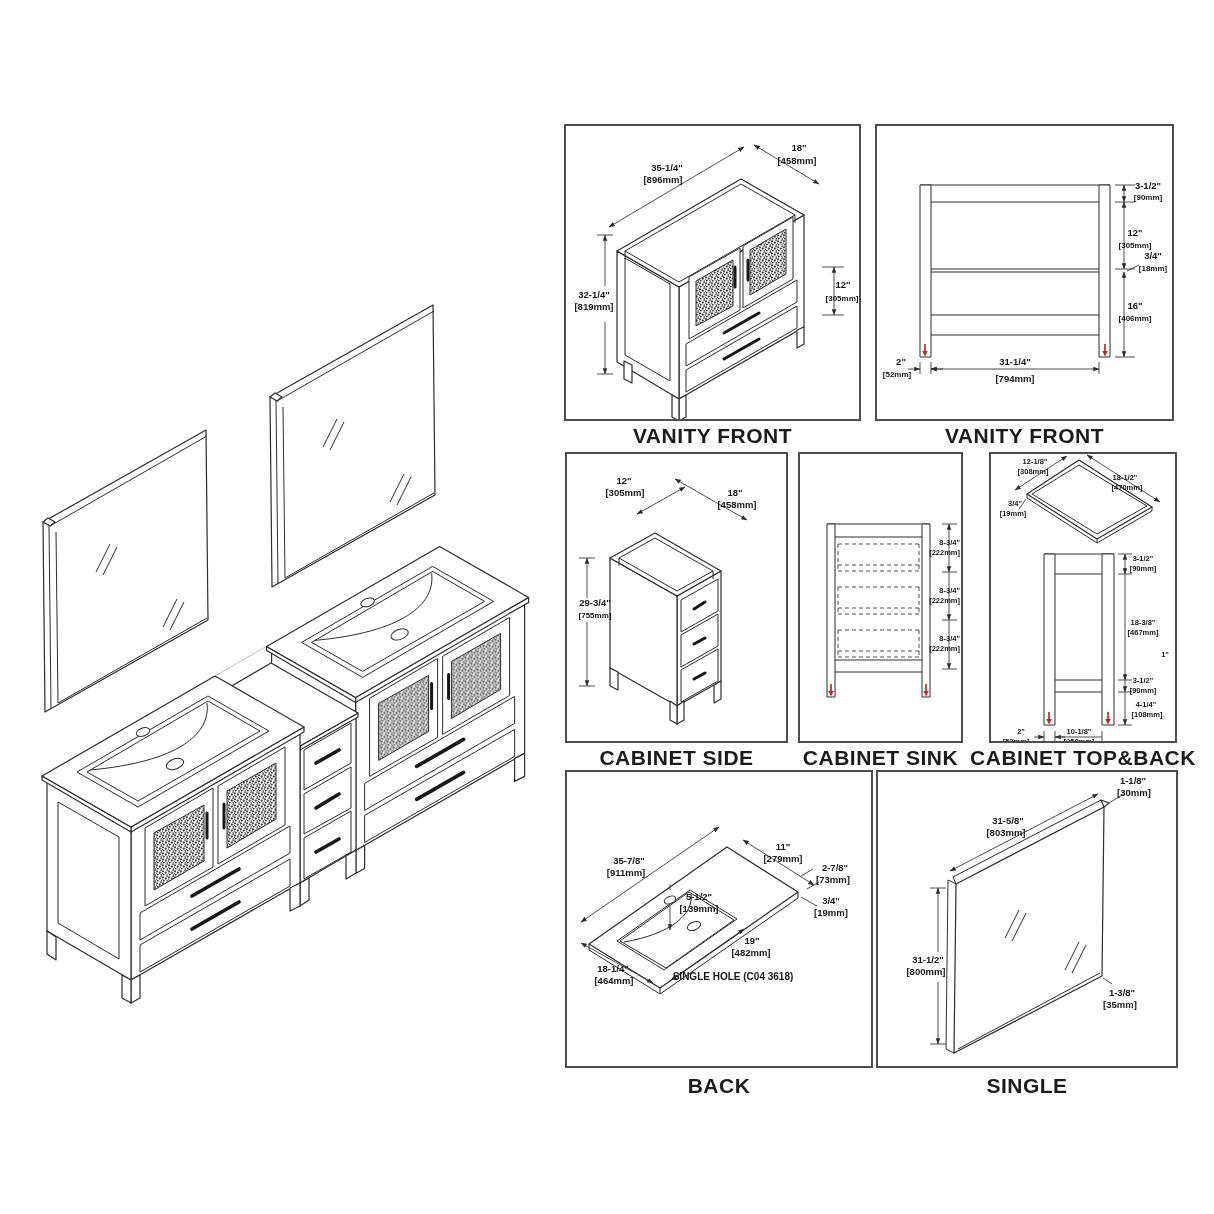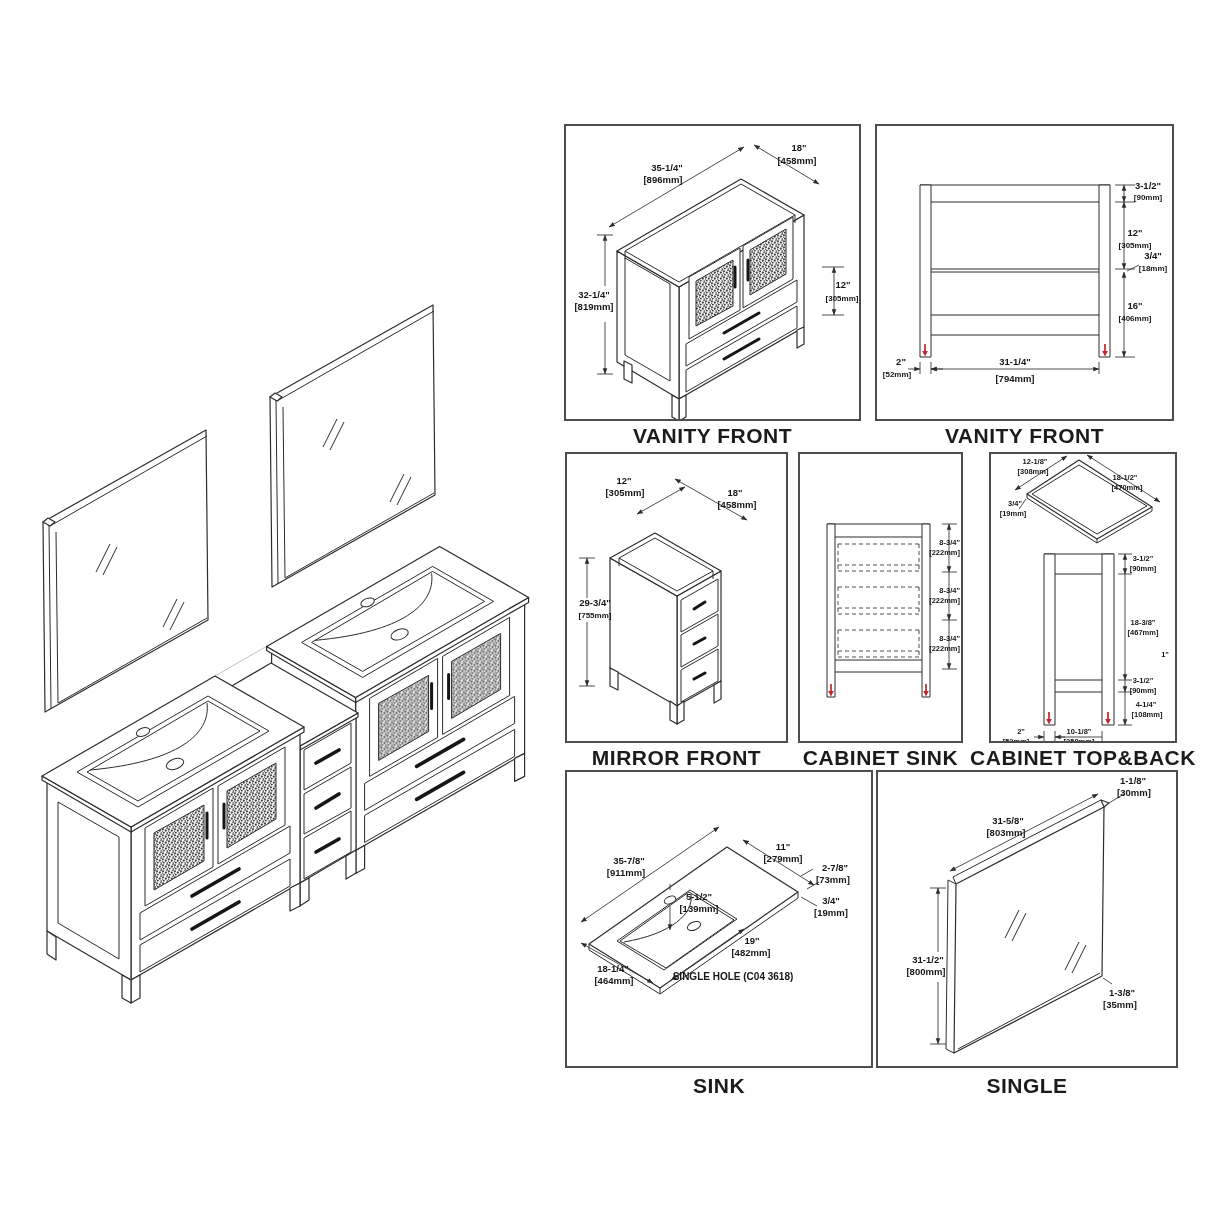--- a/index.html
+++ b/index.html
@@ -228,21 +228,21 @@
       <text class="dim" x="168" y="42" text-anchor="middle">18"</text>
       <text class="dim" x="170" y="54" text-anchor="middle">[458mm]</text>
       <line class="dimln" x1="12" y1="104" x2="28" y2="104"></line>
       <line class="dimln" x1="12" y1="232" x2="28" y2="232"></line>
       <line class="dimln" x1="20" y1="104" x2="20" y2="144" marker-start="url(#mA)"></line>
       <line class="dimln" x1="20" y1="168" x2="20" y2="232" marker-end="url(#mA)"></line>
       <text class="dim" x="28" y="152" text-anchor="middle">29-3/4"</text>
       <text class="dim dim8" x="28" y="164" text-anchor="middle">[755mm]</text>
     </svg>
   </div>
-  <div class="ptitle" style="left:565px;top:746px;width:223px">MIRROR FRONT</div>
+  <div class="ptitle" style="left:565px;top:746px;width:223px">CABINET SIDE</div>
 
   <div class="panel" style="left:798px;top:452px;width:165px;height:291px">
     <svg width="161" height="287" viewBox="0 0 161 287">
       <line class="ln2" x1="27" y1="70" x2="130" y2="70"></line>
       <line class="ln2" x1="35" y1="83" x2="122" y2="83"></line>
       <line class="ln2" x1="35" y1="206" x2="122" y2="206"></line>
       <line class="ln2" x1="35" y1="218" x2="122" y2="218"></line>
       <polygon class="lnt" points="27,70 35,70 35,243 27,243"></polygon>
       <polygon class="lnt" points="122,70 130,70 130,243 122,243"></polygon>
       <g>
@@ -371,21 +371,21 @@
       <text class="dim" x="132" y="140" text-anchor="middle">[139mm]</text>
       <line class="dimln" x1="104" y1="208" x2="177" y2="157" marker-start="url(#mA)" marker-end="url(#mA)"></line>
       <text class="dim" x="185" y="172" text-anchor="middle">19"</text>
       <text class="dim" x="184" y="184" text-anchor="middle">[482mm]</text>
       <line class="dimln" x1="14" y1="171" x2="86" y2="211" marker-start="url(#mA)" marker-end="url(#mA)"></line>
       <text class="dim" x="46" y="200" text-anchor="middle">18-1/4"</text>
       <text class="dim" x="47" y="212" text-anchor="middle">[464mm]</text>
       <text class="note" x="166" y="208" text-anchor="middle">SINGLE HOLE (C04 3618)</text>
     </svg>
   </div>
-  <div class="ptitle" style="left:565px;top:1074px;width:308px">SINK</div>
+  <div class="ptitle" style="left:565px;top:1074px;width:308px">BACK</div>
 
   <div class="panel" style="left:876px;top:770px;width:302px;height:298px">
     <svg width="298" height="294" viewBox="0 0 298 294">
       <g>
         <polygon class="ln" points="78,112 226,35 224,204 76,281"></polygon>
         <line class="ln2" x1="75" y1="105" x2="223" y2="28"></line>
         <line class="ln2" x1="75" y1="105" x2="78" y2="112"></line>
         <line class="ln2" x1="70" y1="108" x2="68" y2="277"></line>
         <line class="ln2" x1="70" y1="108" x2="78" y2="112"></line>
         <line class="ln2" x1="68" y1="277" x2="76" y2="281"></line>

